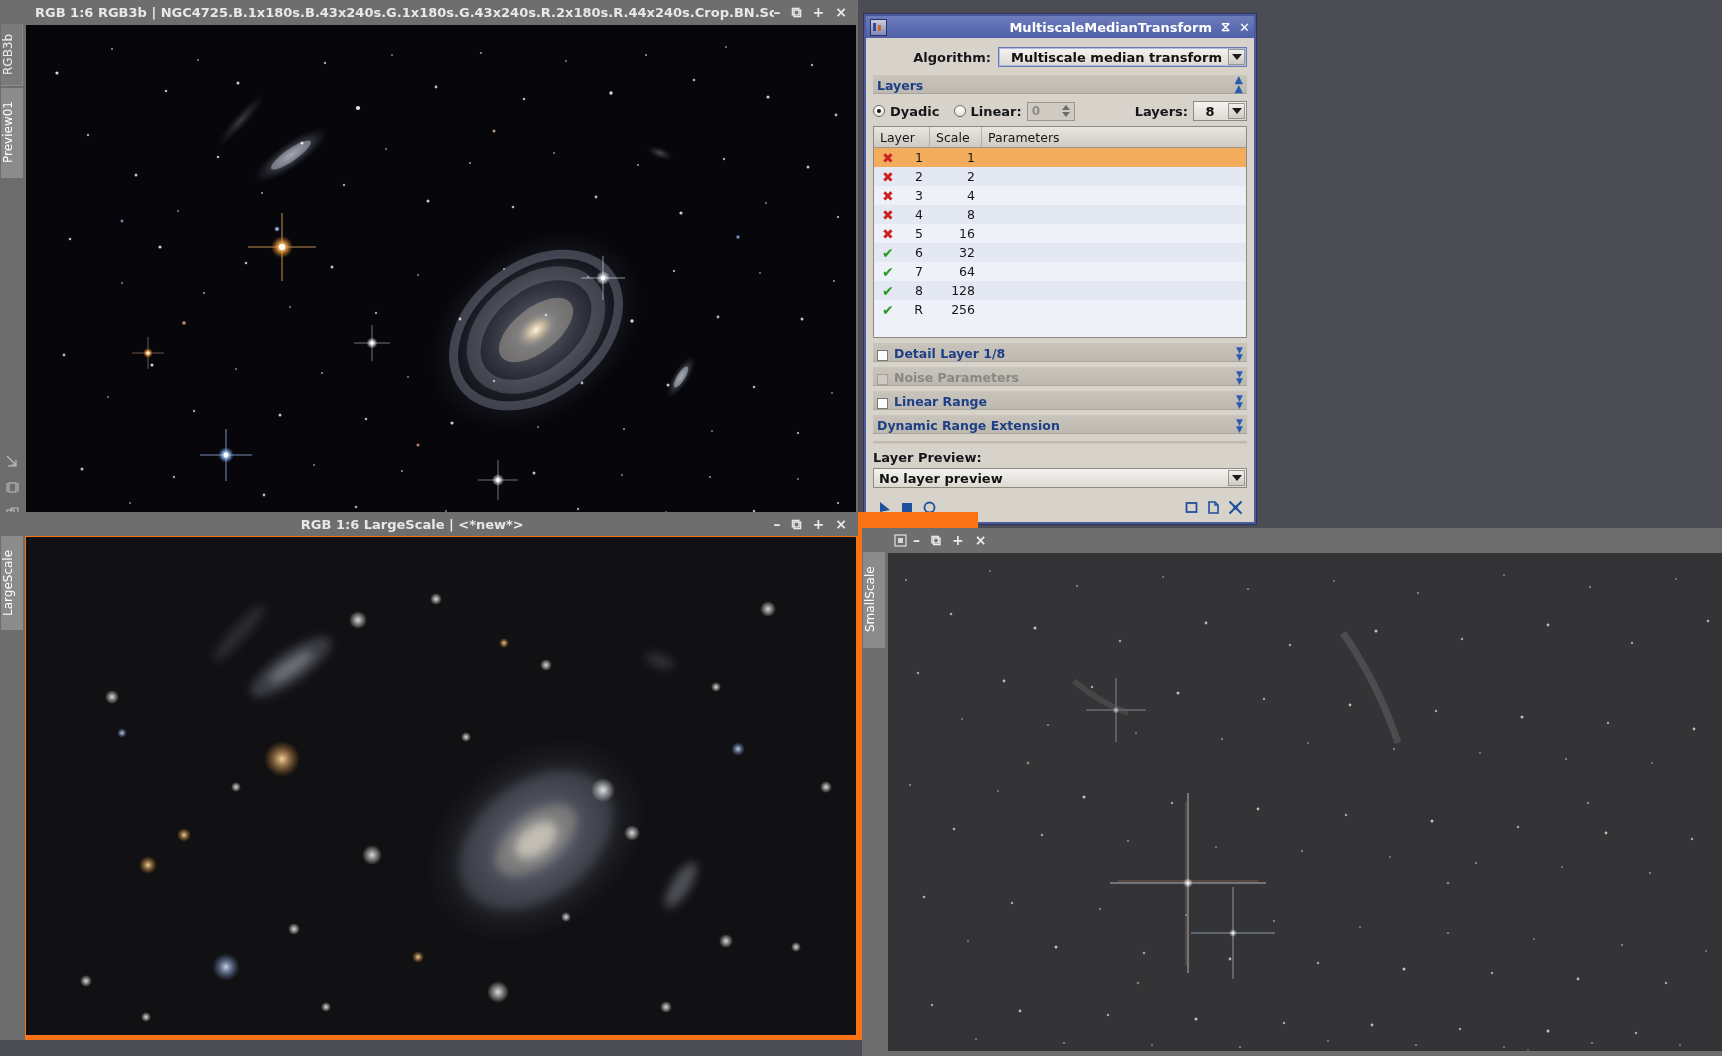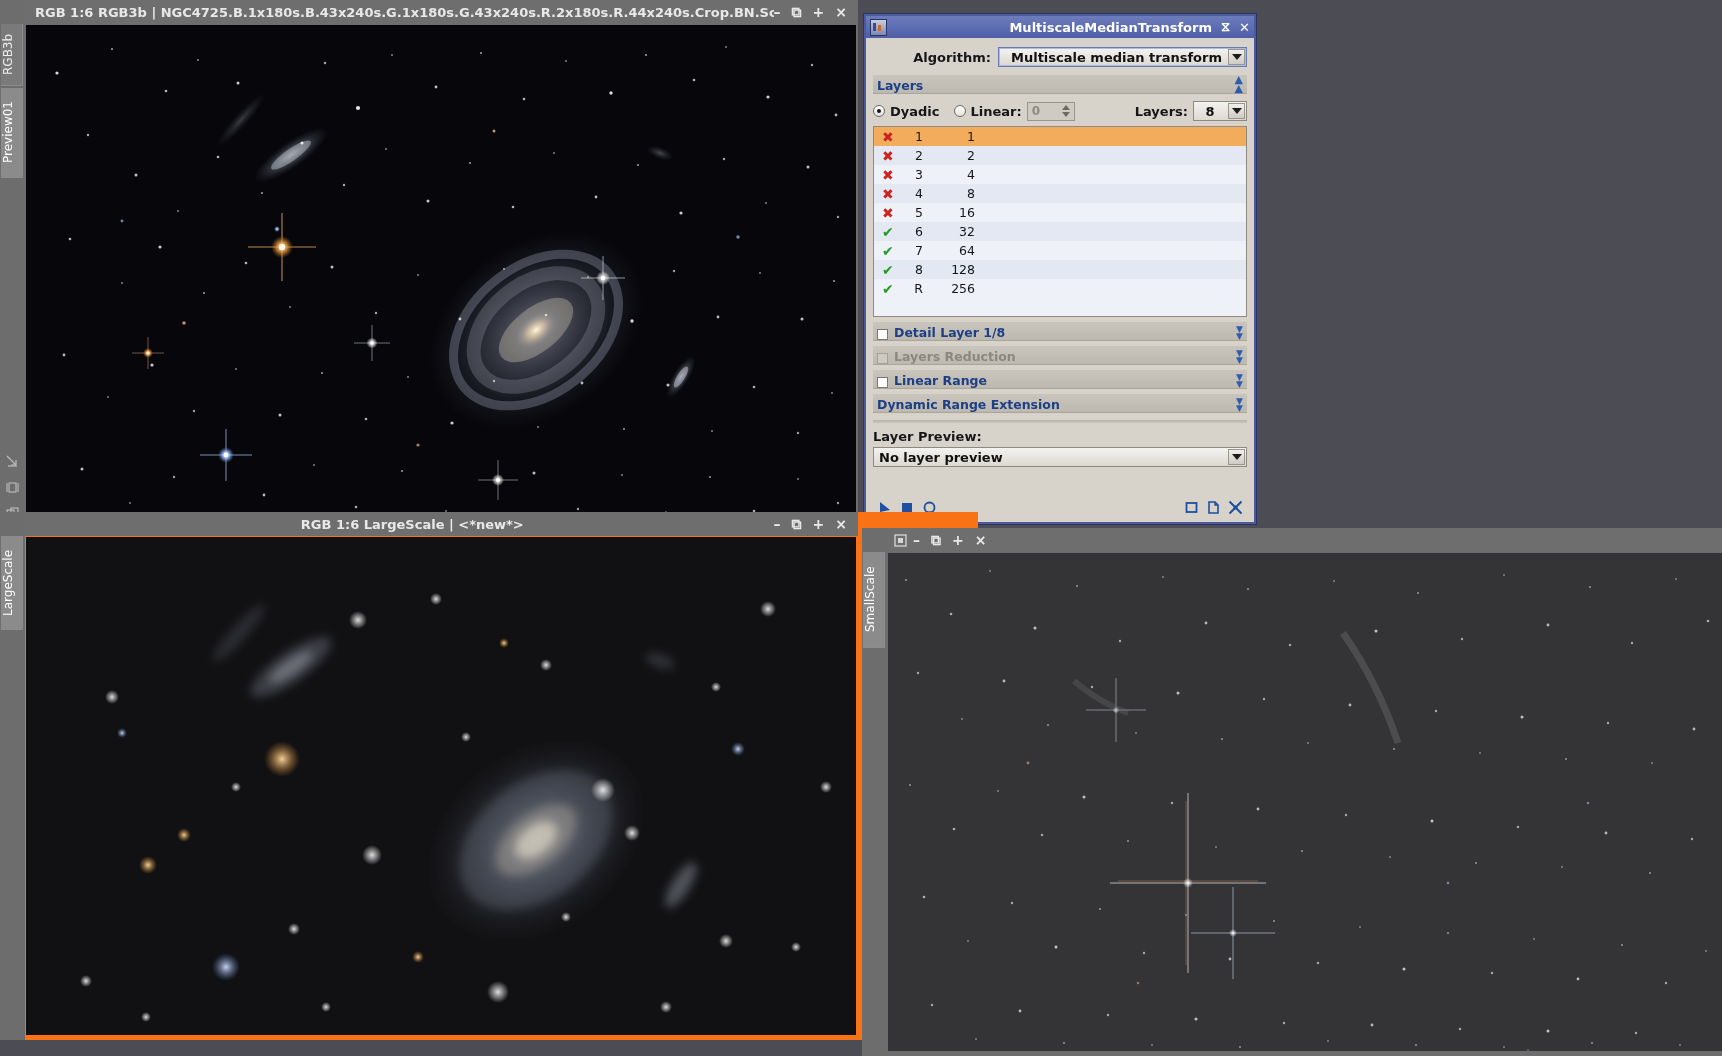--- a/index.html
+++ b/index.html
@@ -420,20 +420,25 @@
         <div class="lbl">Layers:</div>
         <div class="combo" style="width:54px; margin-left:5px;">
           <span style="width:22px; text-align:center;">8</span>
           <span class="arrowbox">
               <span class="caret"></span>
             </span>
         </div>
       </div>
 
       <div id="tbl">
+        <div class="thead">
+          <div style="width:56px; flex:0 0 56px;">Layer</div>
+          <div style="width:52px; flex:0 0 52px;">Scale</div>
+          <div style="flex:1 1 auto; border-right:none;">Parameters</div>
+        </div>
         <div id="tbl-rows" style="height:189px; background:#eef1f7;">
             <div class="trow sel">
               <div class="c-mark">
                 <span class="mk x">✖</span>
                 <span>1</span>
               </div>
               <div class="c-scale">1</div>
               <div class="c-par"></div>
             </div>
             <div class="trow alt">
@@ -505,21 +510,21 @@
 
       <div id="sections">
           <div class="section-head">
             <span class="sec-chk"></span>
             <span>Detail Layer 1/8</span>
             <span class="sp"></span>
             <span class="dbl-arrow" style="line-height: 7px; font-size: 9px;">▼<br>▼</span>
           </div>
           <div class="section-head dim">
             <span class="sec-chk dim"></span>
-            <span>Layers Reduction</span>
+            <span>Noise Parameters</span>
             <span class="sp"></span>
             <span class="dbl-arrow" style="line-height: 7px; font-size: 9px;">▼<br>▼</span>
           </div>
           <div class="section-head">
             <span class="sec-chk"></span>
             <span>Linear Range</span>
             <span class="sp"></span>
             <span class="dbl-arrow" style="line-height: 7px; font-size: 9px;">▼<br>▼</span>
           </div>
           <div class="section-head">

